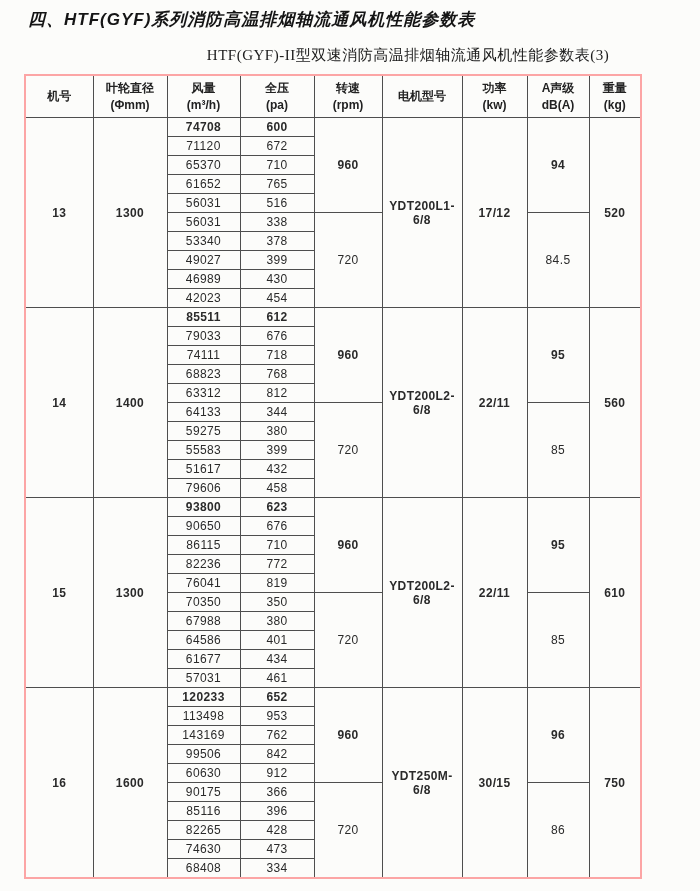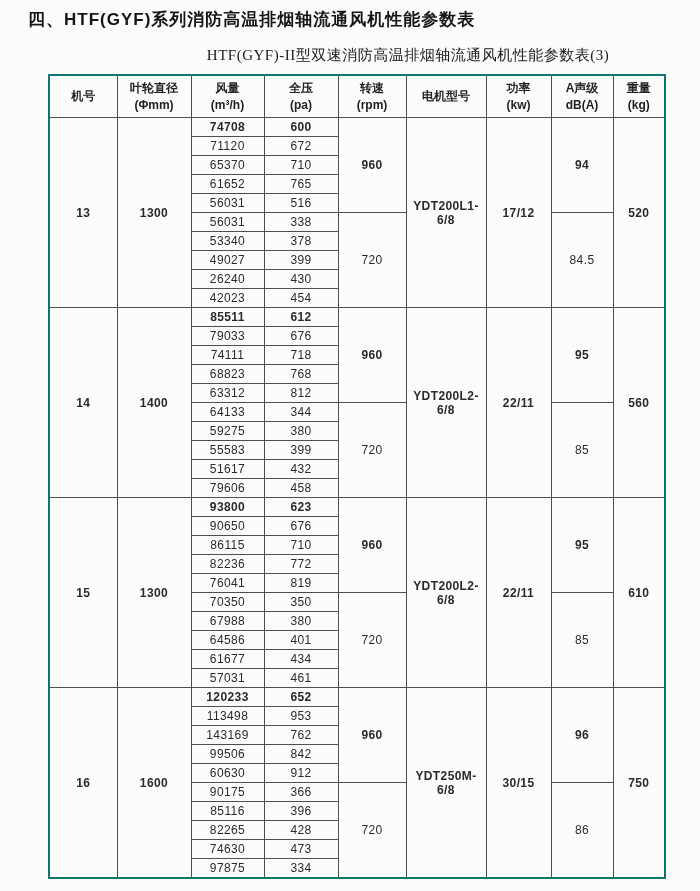--- a/index.html
+++ b/index.html
@@ -17,36 +17,37 @@
     height: 891px;
     box-sizing: border-box;
     padding-top: 6px;
   }
   .doc-title {
     font-size: 17px;
     font-weight: bold;
     margin: 2px 0 0 28px;
     letter-spacing: 1px;
     color: #151515;
+    font-style: italic;
   }
   .doc-subtitle {
     font-family: "Liberation Serif", serif;
     font-size: 15px;
     margin: 15px 0 9px 12px;
     text-align: center;
     padding-left: 104px;
     letter-spacing: 0.5px;
     color: #1b1b1b;
   }
   table.params {
-    margin-left: 48px;
+    margin-left: 24px;
     width: 616px;
     border-collapse: collapse;
     table-layout: fixed;
-    border: 2px solid #0f766e;
+    border: 2px solid #fca5a5;
   }
   table.params th,
   table.params td {
     border: 1px solid #4e4e4e;
     text-align: center;
     vertical-align: middle;
     padding: 0;
     overflow: hidden;
   }
   table.params th {
@@ -140,21 +141,21 @@
         </tr>
         <tr>
           <td>53340</td>
           <td>378</td>
         </tr>
         <tr>
           <td>49027</td>
           <td>399</td>
         </tr>
         <tr>
-          <td>26240</td>
+          <td>46989</td>
           <td>430</td>
         </tr>
         <tr>
           <td>42023</td>
           <td>454</td>
         </tr>
         <tr class="section-start">
           <td rowspan="10">14</td>
           <td rowspan="10">1400</td>
           <td>85511</td>
@@ -291,18 +292,18 @@
         </tr>
         <tr>
           <td>82265</td>
           <td>428</td>
         </tr>
         <tr>
           <td>74630</td>
           <td>473</td>
         </tr>
         <tr>
-          <td>97875</td>
+          <td>68408</td>
           <td>334</td>
         </tr>
       </tbody>
   </table>
 </div>
 
 </body></html>

